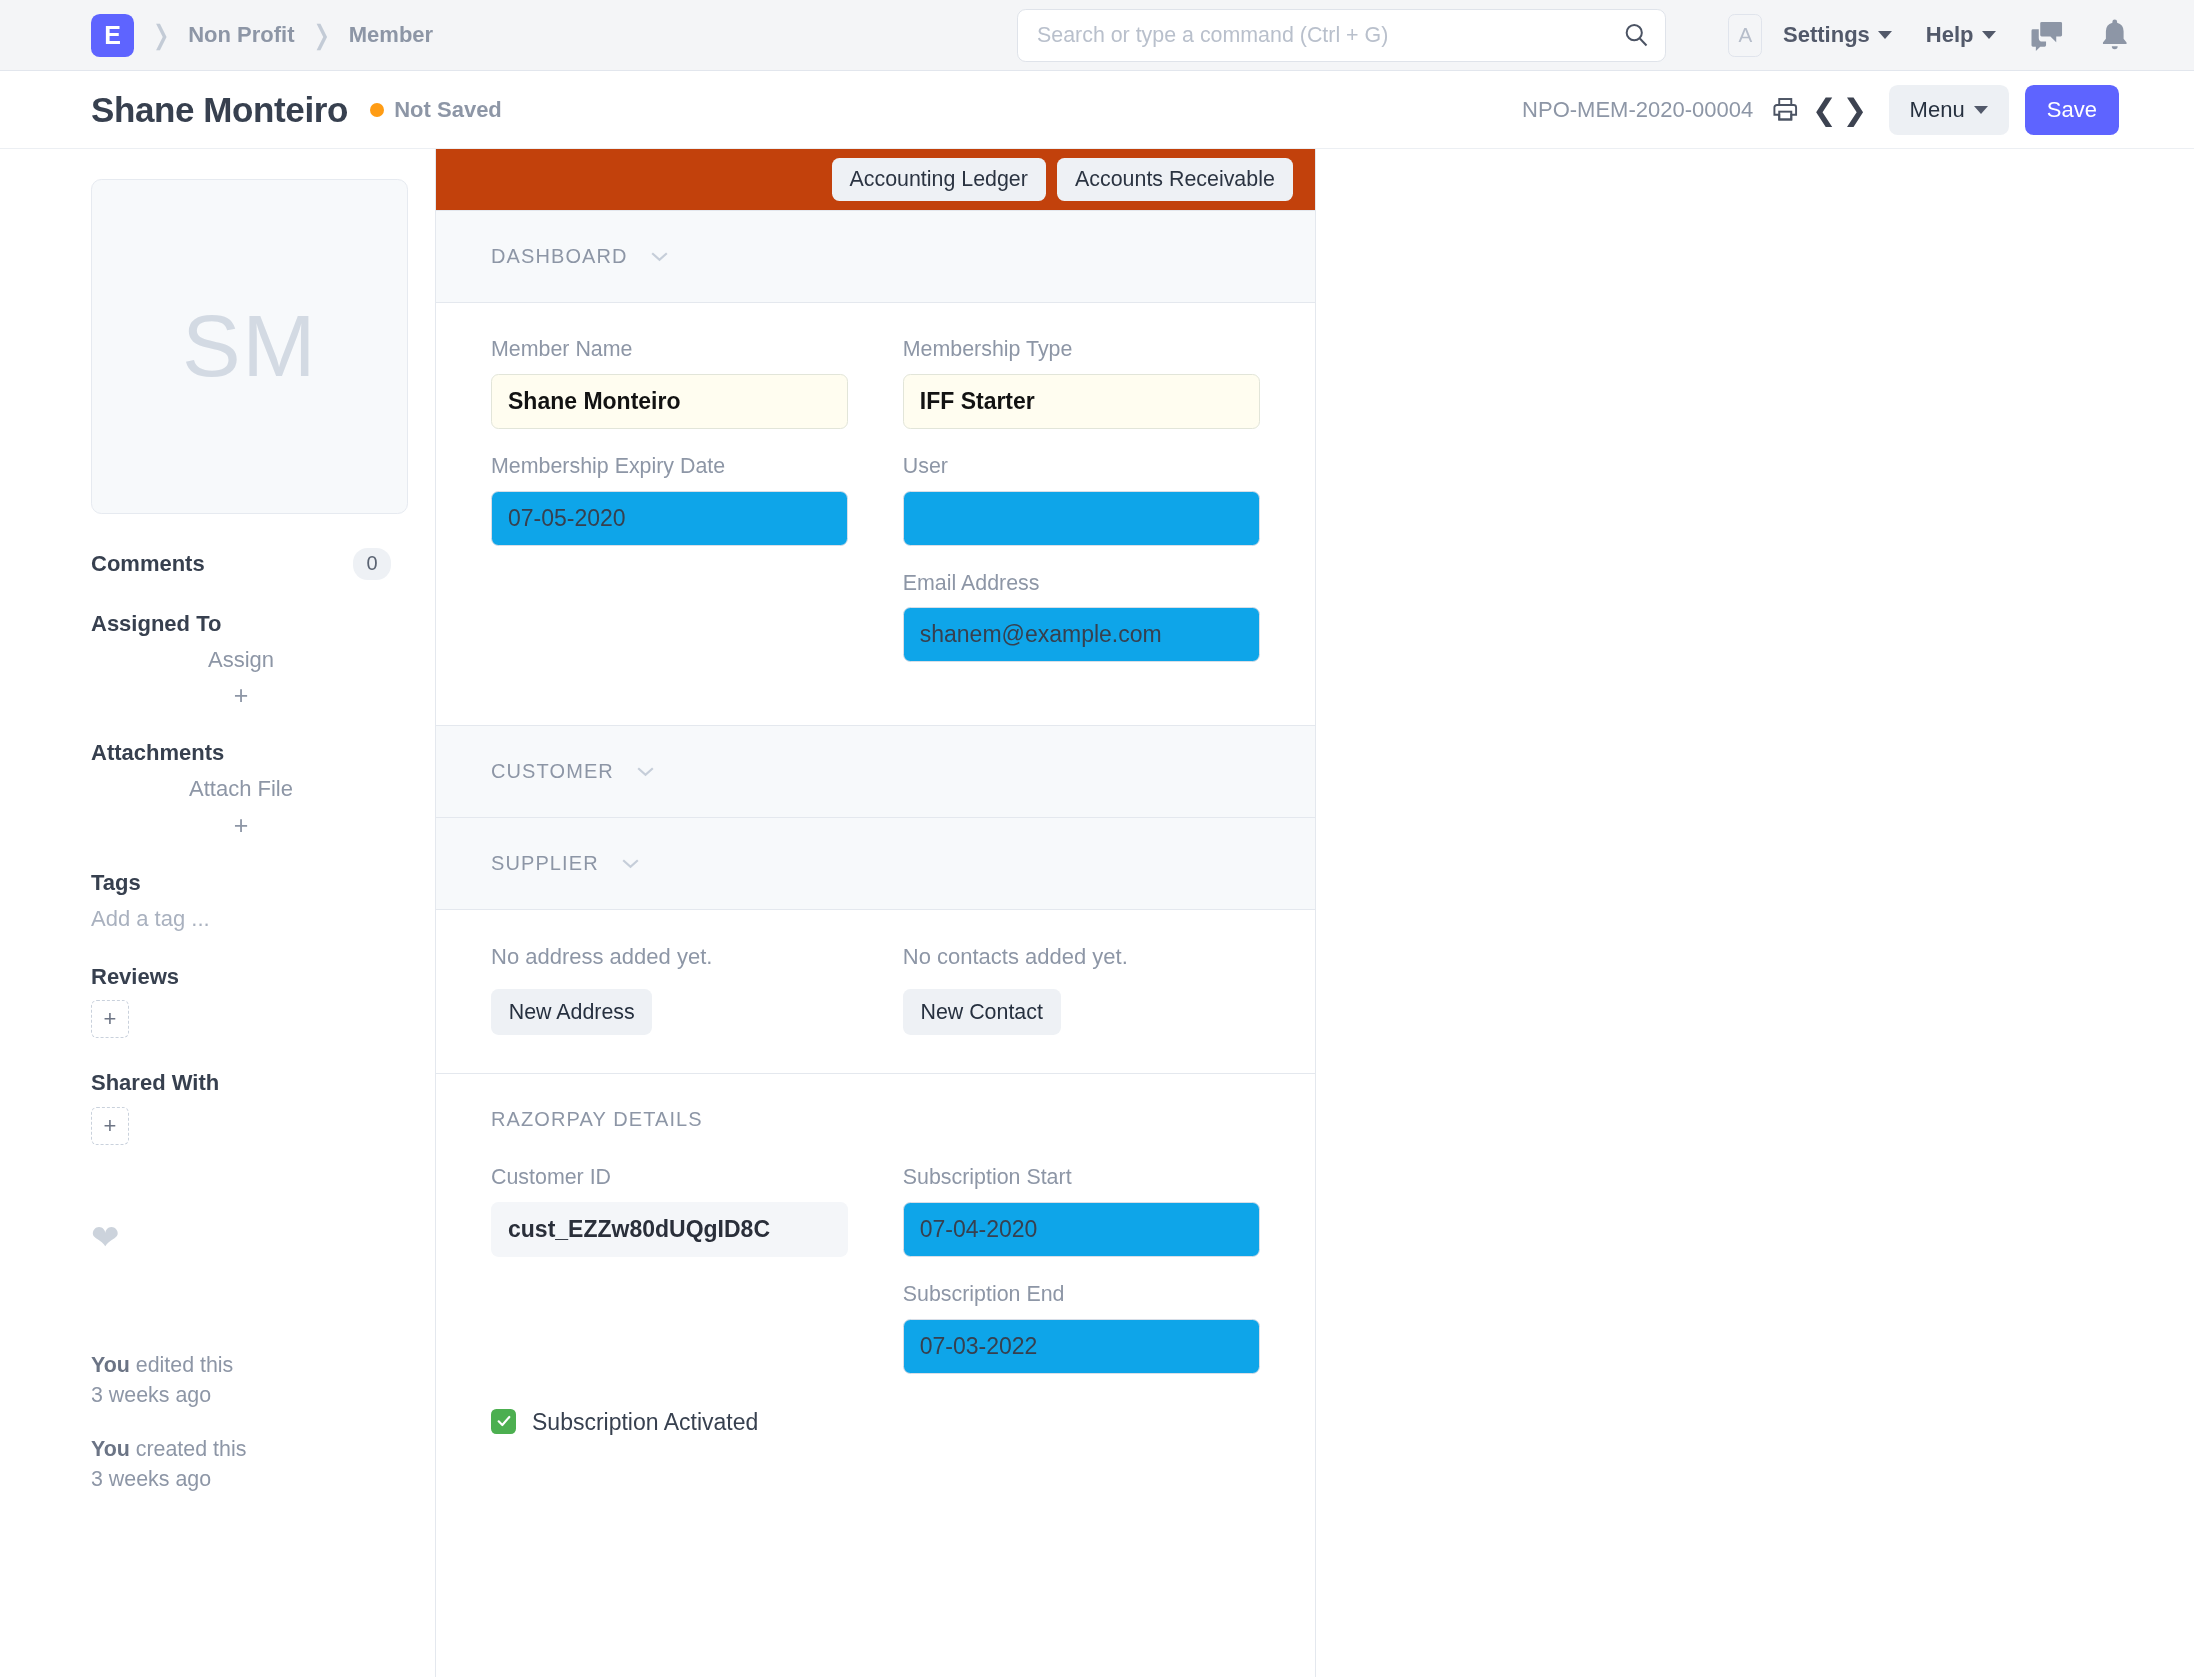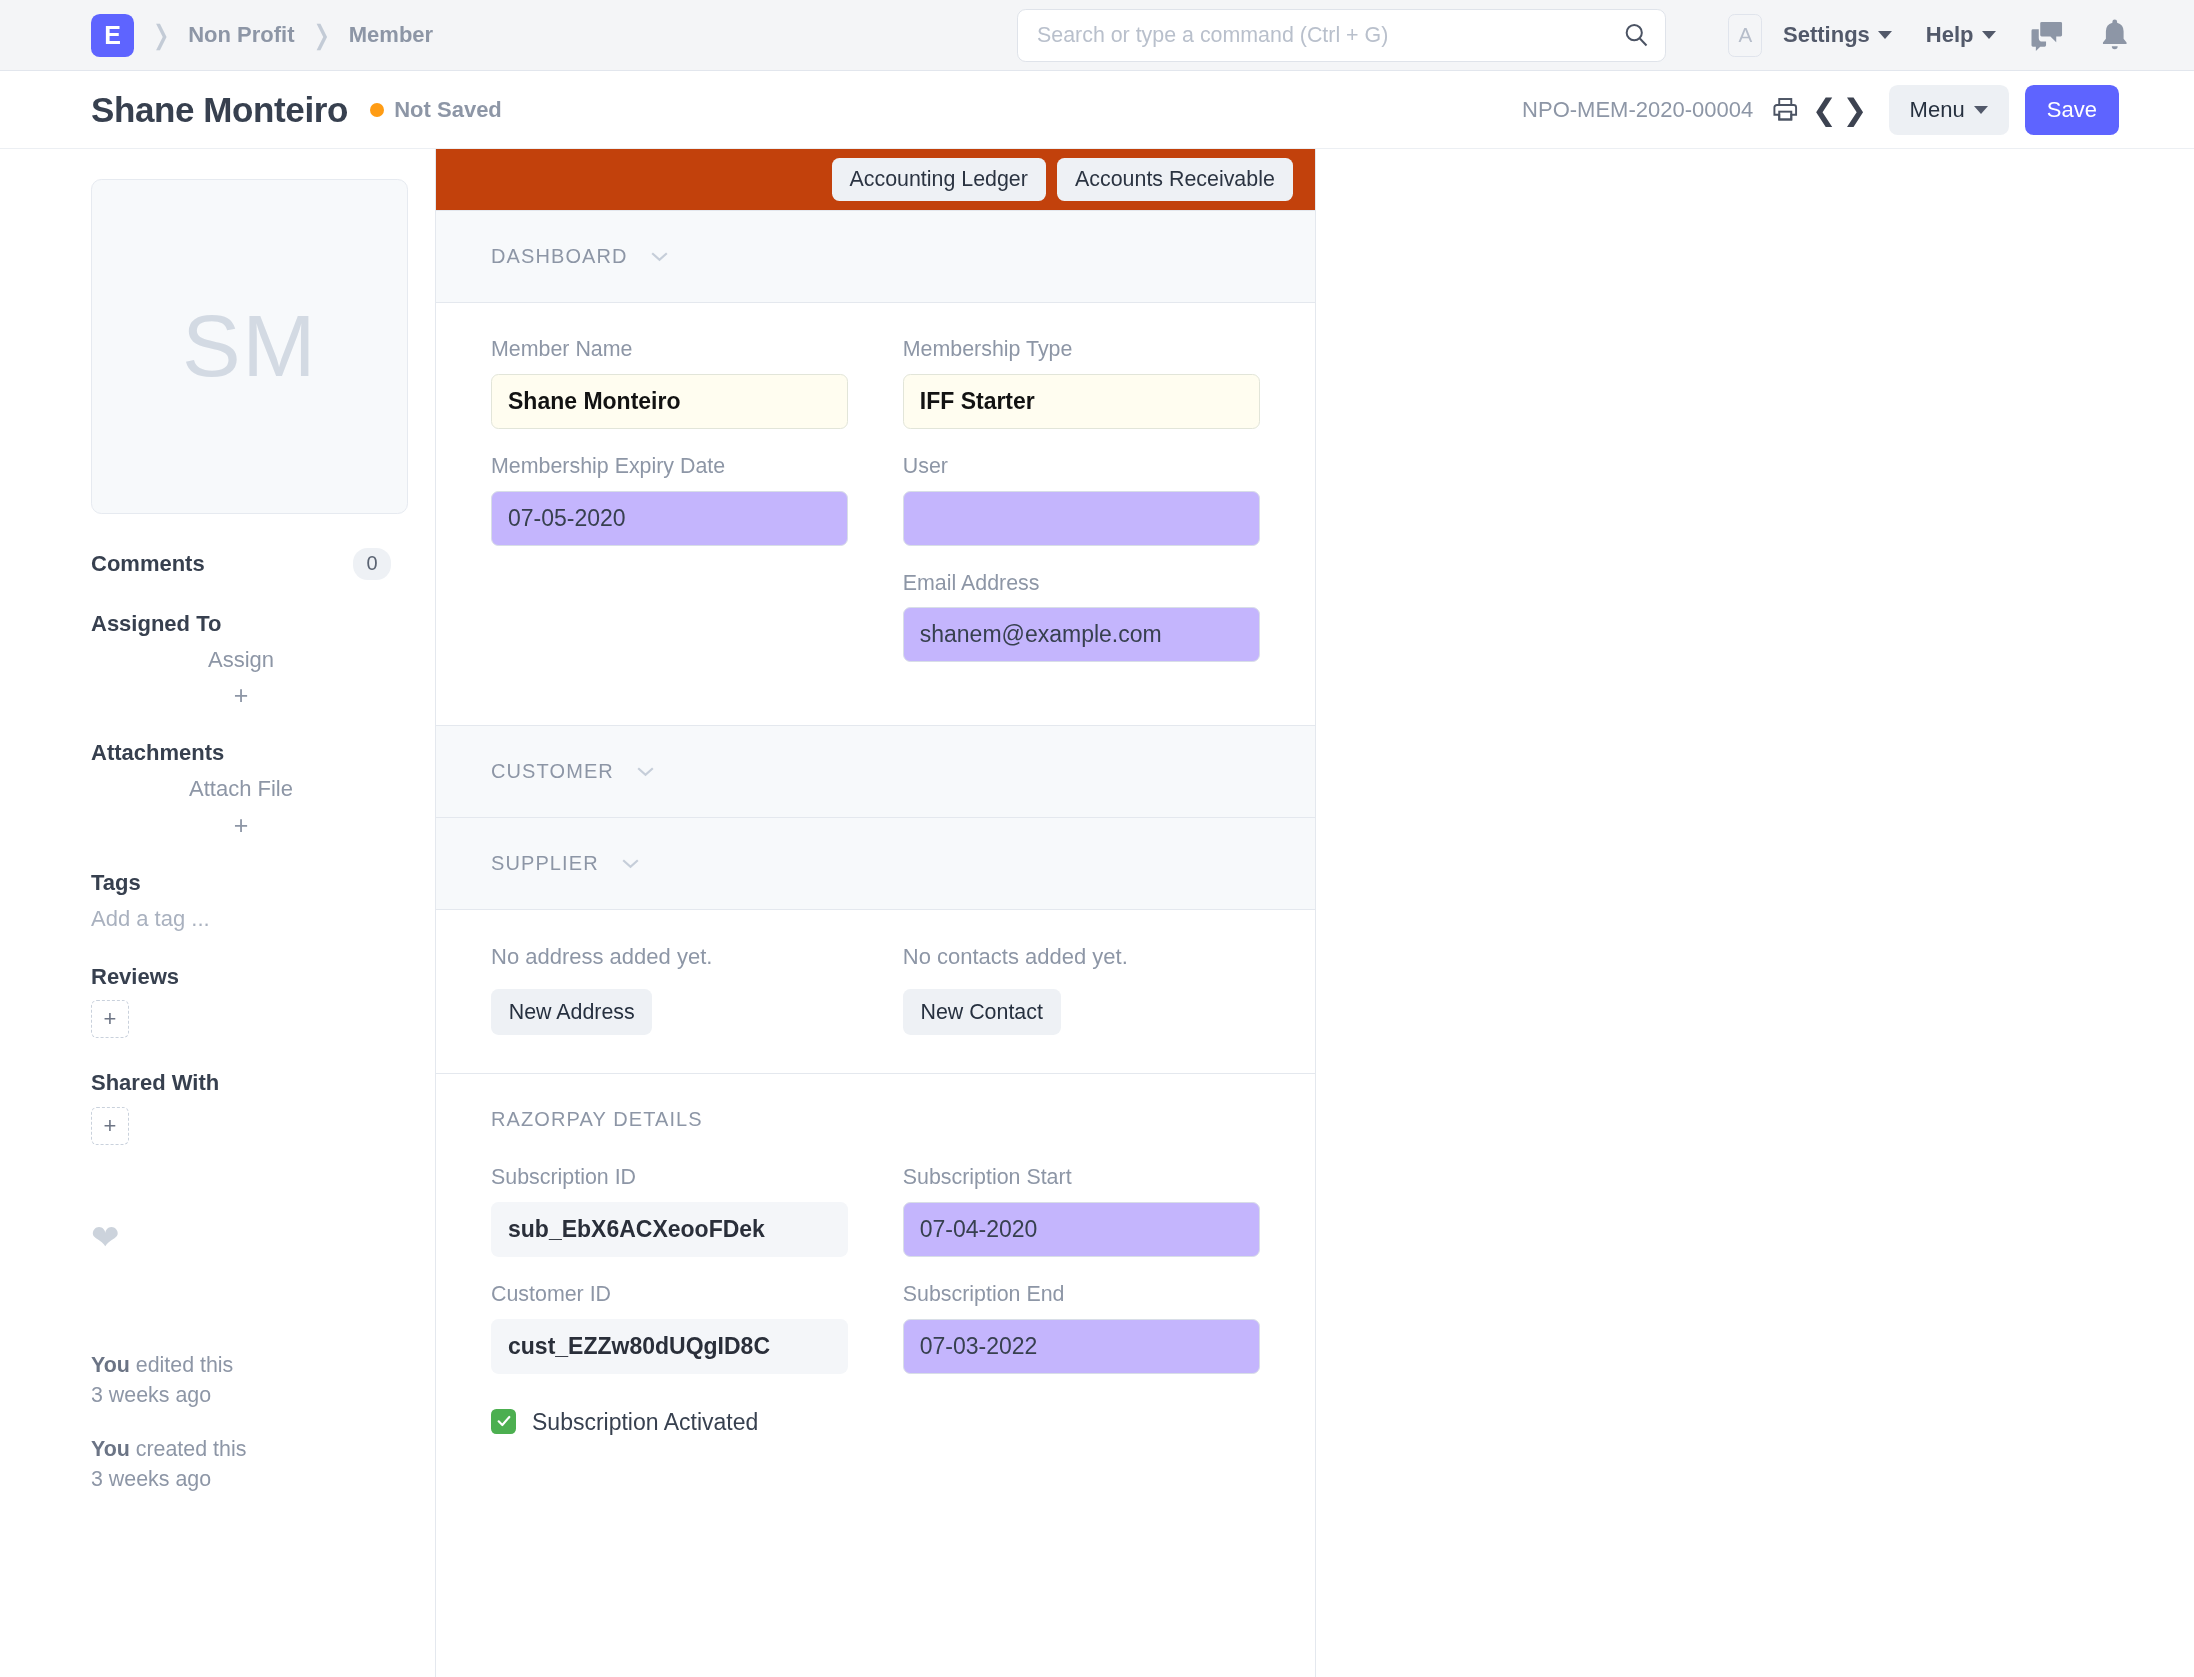--- a/index.html
+++ b/index.html
@@ -335,21 +335,21 @@
   .field-label {
     font-size: 21.4px;
     color: #8d96a6;
     margin-bottom: 11.8px;
     display: block;
   }
   .field-input {
     height: 55px;
     border: 1.5px solid #d8dee7;
     border-radius: 7.4px;
-    background: #c4b5fd;
+    background: #0ea5e9;
     display: flex;
     align-items: center;
     padding: 0 16px;
     font-size: 23px;
     color: #37404f;
   }
   .field-input.highlight {
     background: #fffdf0;
     border-color: #e2e5d9;
     font-weight: bold;
@@ -591,24 +591,20 @@
           <button class="btn-soft">New Contact</button>
         </div>
       </div>
     </div>
 
     <div class="section-body no-border">
       <div class="inline-label">RAZORPAY DETAILS</div>
       <div class="grid2">
         <div>
           <div class="field">
-            <label class="field-label">Subscription ID</label>
-            <div class="field-input readonly">sub_EbX6ACXeooFDek</div>
-          </div>
-          <div class="field">
             <label class="field-label">Customer ID</label>
             <div class="field-input readonly">cust_EZZw80dUQgID8C</div>
           </div>
         </div>
         <div>
           <div class="field">
             <label class="field-label">Subscription Start</label>
             <div class="field-input">07-04-2020</div>
           </div>
           <div class="field">

